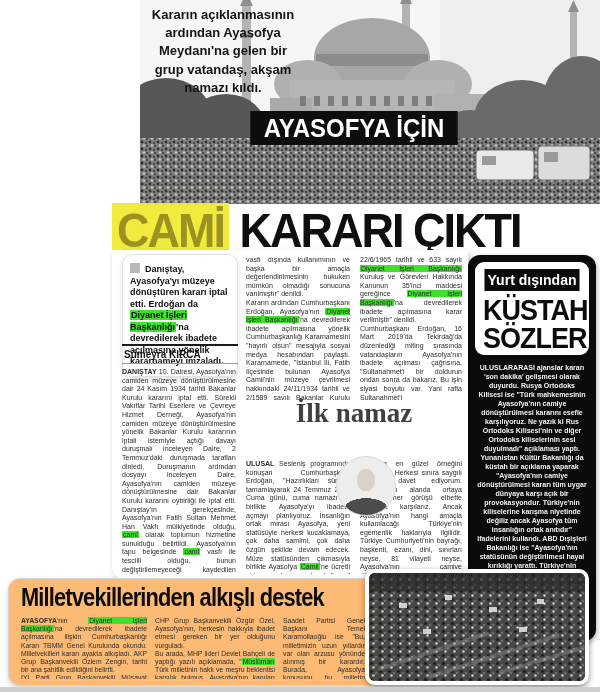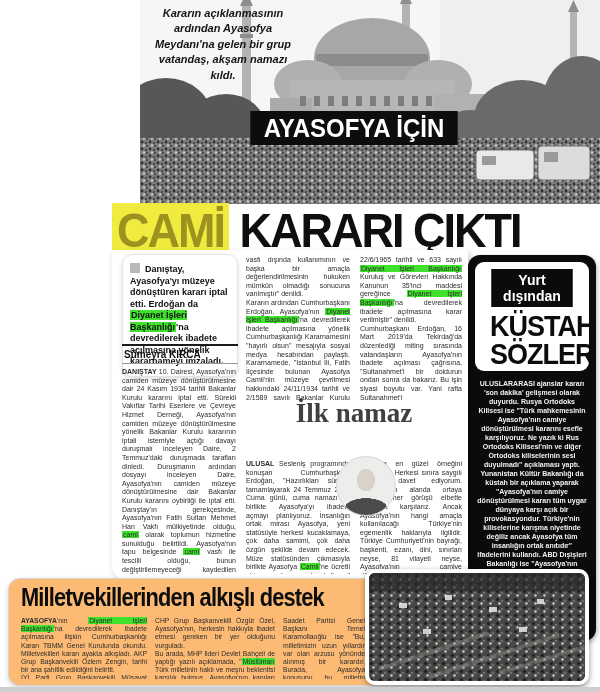--- a/index.html
+++ b/index.html
@@ -5,21 +5,21 @@
   html,body{margin:0;padding:0;}
   body{
     width:600px;height:692px;position:relative;overflow:hidden;
     background:#ffffff;font-family:"Liberation Sans",sans-serif;color:#222;
   }
   
   .photo-top{position:absolute;left:140px;top:0;width:460px;height:204px;z-index:1;}
   .photo-top svg{display:block;width:100%;height:100%;}
   .photo-caption{
     position:absolute;left:148px;top:6px;width:150px;z-index:2;
-    font-style:italic;font-weight:bold;font-size:11px;line-height:1.4;
+    font-weight:bold;font-size:13px;line-height:1.4;
     text-align:center;color:#141414;
   }
   .kicker-bar{
     position:absolute;left:246px;top:111px;width:216px;height:34px;z-index:2;
     background:#0d0d0d;color:#fff;display:flex;align-items:center;justify-content:center;
     font-weight:bold;font-size:25px;transform:scaleX(.96);transform-origin:center;
     letter-spacing:0;white-space:nowrap;
   }
   
   .headline{
@@ -68,21 +68,21 @@
       radial-gradient(ellipse 26% 32% at 50% 40%, #d9d2cb 0 60%, rgba(0,0,0,0) 61%),
       radial-gradient(circle, #ededec 0 68%, #d7d7d6 100%);
   }
   .hl{background:#3fe12c;padding:0 1px;}
   .ld{font-weight:bold;}
   
   .sidebar{
     position:absolute;left:468px;top:255px;width:128px;height:386px;z-index:2;
     background:#0b0b0b;border-radius:12px;box-shadow:1px 2px 5px rgba(0,0,0,.3);
   }
-  .sb-white{margin:7px 7px 0 7px;background:#fff;border-radius:9px;padding:7px 15px 9px;}
+  .sb-white{margin:7px 7px 0 7px;background:#fff;border-radius:9px;padding:7px 8px 9px;}
   .sb-kicker{
     background:#0b0b0b;color:#fff;text-align:center;font-weight:bold;font-size:14.5px;
     padding:3px 0;transform:scaleX(.97);
   }
   .sb-title{
     margin-top:5px;text-align:center;font-weight:bold;font-size:27px;line-height:25px;
     letter-spacing:-1px;color:#0c0c0c;transform:scaleY(1.12);transform-origin:top center;
   }
   .sb-body{
     color:#f2f2f2;font-weight:bold;font-size:7px;line-height:9px;text-align:center;

